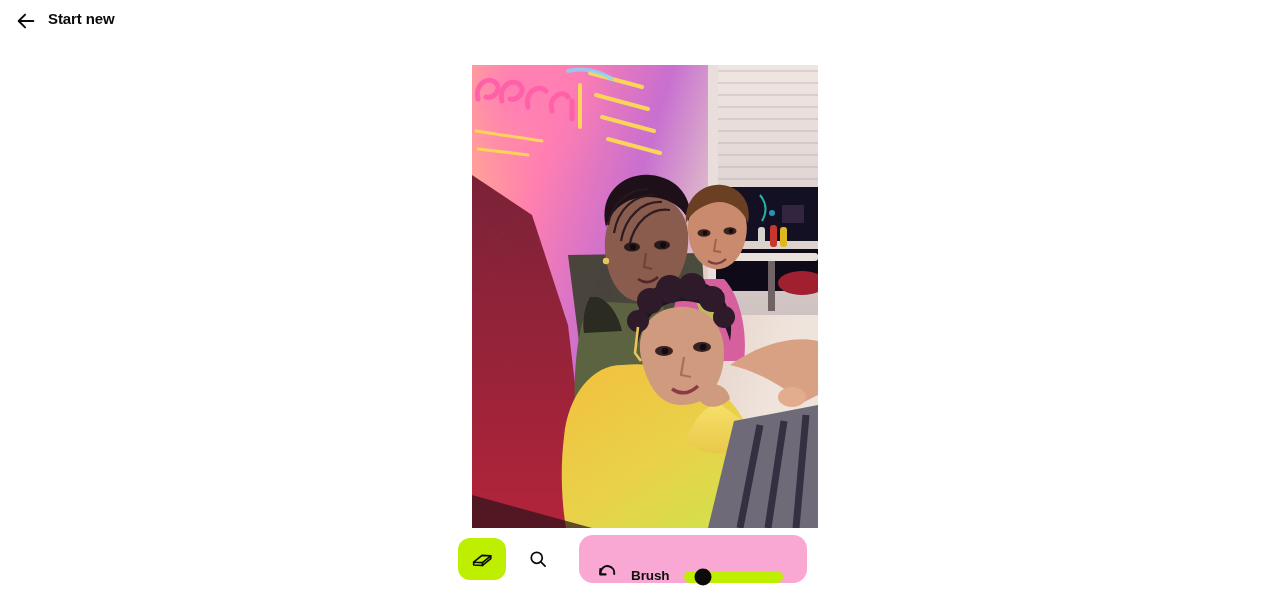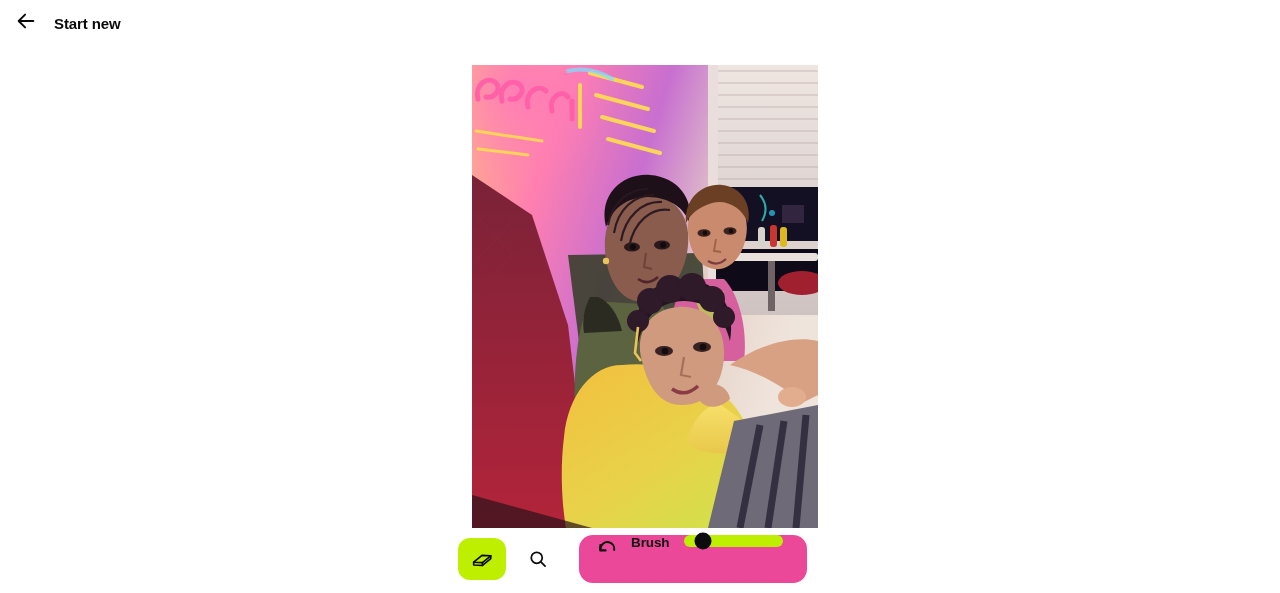--- a/index.html
+++ b/index.html
@@ -10,21 +10,21 @@
     overflow: hidden;
   }
 
   
   .header {
     position: absolute; top: 0; left: 0;
     width: 1280px; height: 42px;
     display: flex; align-items: center;
   }
   .hdr-left {
-    display: flex; align-items: flex-end; gap: 17px;
+    display: flex; align-items: flex-start; gap: 11px;
     margin-left: 15px;
   }
   .back-arrow {
     width: 22px; height: 22px;
     display: flex; align-items: center; justify-content: center;
     cursor: pointer;
   }
   .start-new-label {
     font-size: 15px; font-weight: 700; color: #0a0a0a;
     letter-spacing: -0.1px; white-space: nowrap;
@@ -62,22 +62,22 @@
     width: 48px; height: 42px; border-radius: 12px;
     display: flex; align-items: center; justify-content: center;
     cursor: pointer;
   }
   .tool-btn.active { background: #beef00; }
   .tool-btn.plain  { background: transparent; }
 
   .brush-pill {
     position: absolute; left: 579px; top: 4px;
     width: 228px; height: 48px;
-    background: #ec4899; border-radius: 14px;
-    display: flex; align-items: flex-start;
+    background: #f9a8d4; border-radius: 14px;
+    display: flex; align-items: flex-end;
     padding: 0 16px; gap: 12px;
   }
   .undo-btn {
     width: 24px; height: 24px;
     display: flex; align-items: center; justify-content: center;
     cursor: pointer;
   }
   .brush-label {
     font-size: 13.5px; font-weight: 700; color: #0f0f0f;
     letter-spacing: -0.1px; white-space: nowrap;

